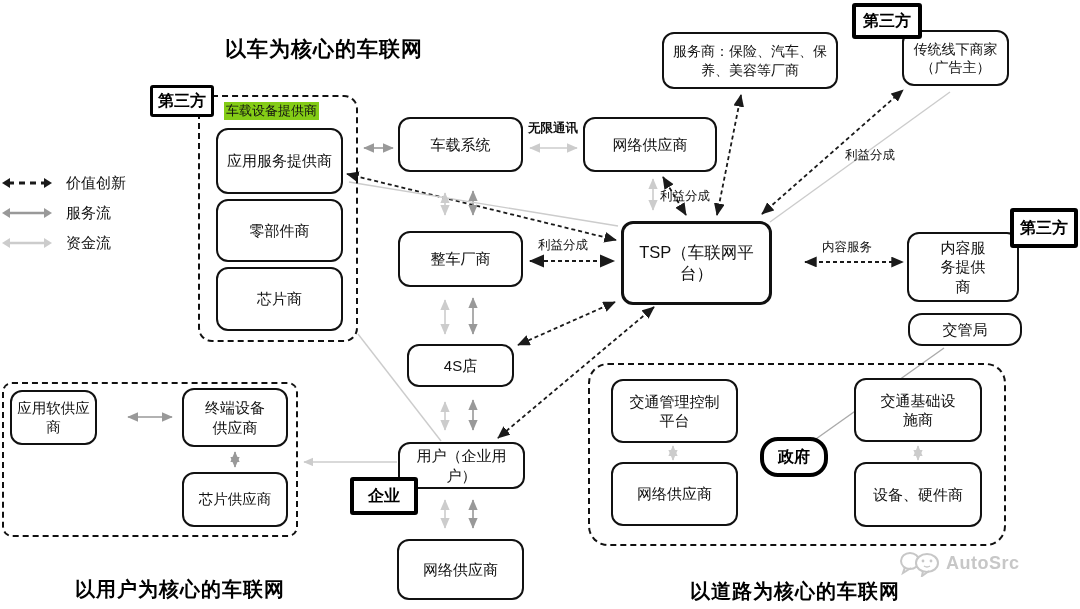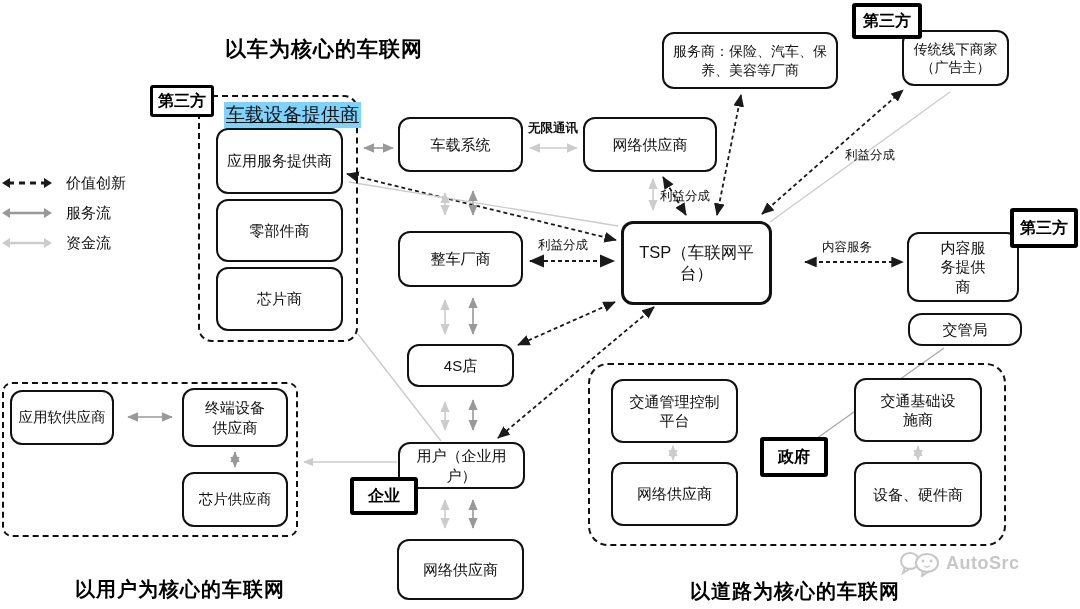--- a/index.html
+++ b/index.html
@@ -16,21 +16,21 @@
   }
   .node.small { font-size:14px; }
   .tag {
     position:absolute; z-index:3; background:#fff; border:3.5px solid #000;
     border-radius:3px; display:flex; align-items:center; justify-content:center;
     font-size:16px; font-weight:bold; color:#000;
   }
   .group-box {
     position:absolute; z-index:1; border:2.5px dashed #111; border-radius:14px; background:transparent;
   }
-  .group-label { position:absolute; z-index:2; font-size:19px; color:#111; background:#7dd3fc; padding:0 2px;text-decoration:underline; }
+  .group-label { position:absolute; z-index:2; font-size:13px; color:#111; background:#84cc16; padding:0 2px; }
   .title { position:absolute; z-index:2; font-weight:bold; font-size:21px; letter-spacing:1px; color:#000; white-space:nowrap; }
   .edge-label { position:absolute; z-index:3; font-size:12.5px; color:#111; white-space:nowrap; background:transparent; }
   .legend { position:absolute; left:2px; top:168px; z-index:2; }
   .legend-row { display:flex; align-items:center; height:30px; }
   .legend-row svg { width:50px; height:12px; }
   .legend-row .legend-text { margin-left:14px; font-size:15px; color:#111; }
   .watermark { position:absolute; left:898px; top:549px; z-index:3; display:flex; align-items:center; }
   .watermark .brand { font-size:18px; color:#c7c7c7; font-weight:bold; letter-spacing:0.5px; margin-left:4px; }
 </style>
 </head>
@@ -135,26 +135,26 @@
   <div class="node small" style="left:902px; top:30px; width:107px; height:56px; padding:2px 6px;">传统线下商家（广告主）</div>
   <div class="tag" style="left:852px; top:3px; width:70px; height:36px; border-width:4px;">第三方</div>
 
   <div class="node" style="left:907px; top:232px; width:112px; height:70px; padding:2px 30px;">内容服务提供商</div>
   <div class="tag" style="left:1010px; top:208px; width:68px; height:40px; border-width:4px;">第三方</div>
   <div class="node" style="left:908px; top:313px; width:114px; height:33px; border-radius:14px;">交管局</div>
 
   <div class="group-box" style="left:588px; top:363px; width:418px; height:183px; border-radius:20px;"></div>
   <div class="node" style="left:611px; top:379px; width:127px; height:64px; padding:2px 12px;">交通管理控制平台</div>
   <div class="node" style="left:611px; top:462px; width:127px; height:64px;">网络供应商</div>
-  <div class="tag" style="left:760px; top:437px; width:68px; height:40px; border-width:4px;">政府</div>
+  <div class="tag" style="left:760px; top:437px; width:68px; height:40px; border-width:4px;border-radius:18px;">政府</div>
   <div class="node" style="left:854px; top:378px; width:128px; height:64px; padding:2px 20px;">交通基础设施商</div>
   <div class="node" style="left:854px; top:462px; width:128px; height:65px;">设备、硬件商</div>
 
   <div class="group-box" style="left:2px; top:382px; width:296px; height:155px; border-radius:10px;"></div>
-  <div class="node" style="left:10px; top:390px; width:104px; height:55px; padding:2px 4px; font-size:14.5px;">应用软供应商</div>
+  <div class="node" style="left:10px; top:390px; width:87px; height:55px; padding:2px 4px; font-size:14.5px;">应用软供应商</div>
   <div class="node" style="left:182px; top:388px; width:106px; height:59px; padding:2px 16px;">终端设备供应商</div>
   <div class="node" style="left:182px; top:472px; width:106px; height:55px; padding:2px 4px; font-size:14.5px;">芯片供应商</div>
 
   <div class="edge-label" style="left:528px; top:120px; font-weight:bold;">无限通讯</div>
   <div class="edge-label" style="left:660px; top:188px;">利益分成</div>
   <div class="edge-label" style="left:538px; top:237px;">利益分成</div>
   <div class="edge-label" style="left:845px; top:147px;">利益分成</div>
   <div class="edge-label" style="left:822px; top:239px;">内容服务</div>
 
   <div class="watermark">

